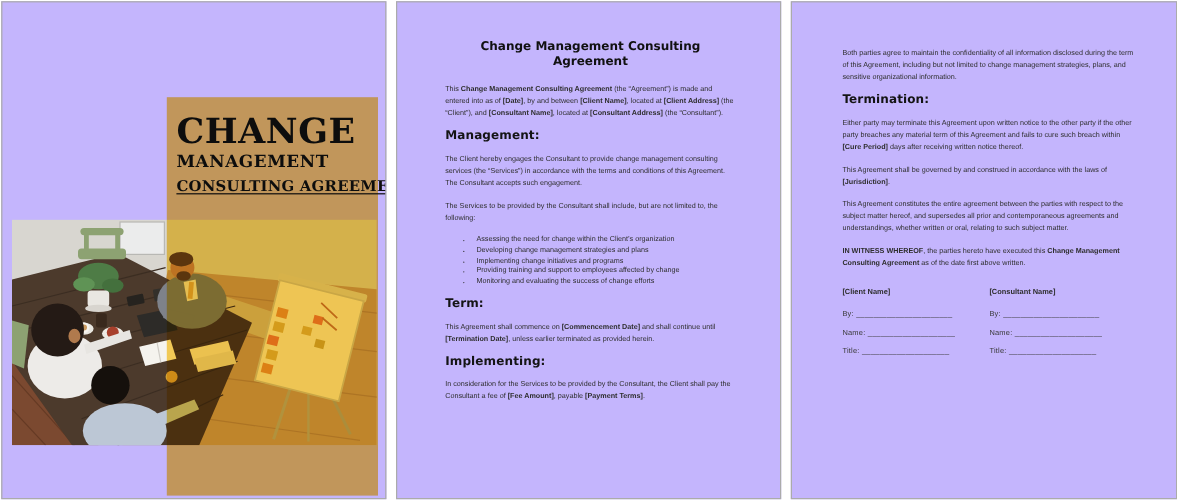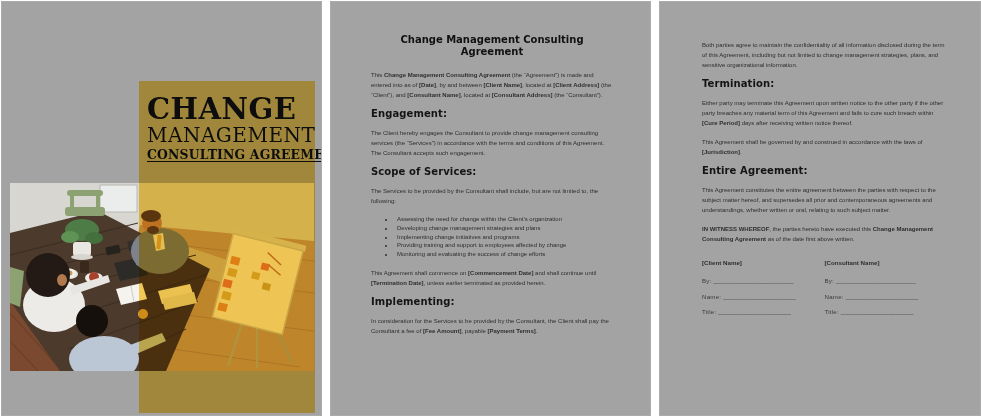--- a/index.html
+++ b/index.html
@@ -1,30 +1,30 @@
 <!DOCTYPE html>
 <html><head>
 <meta charset="utf-8">
 <style>
   html,body{margin:0;padding:0;background:#ffffff;}
   .stage{position:relative;width:981px;height:418px;background:#ffffff;overflow:hidden;
          font-family:"Liberation Sans",sans-serif;}
-  .page{position:absolute;top:1px;height:413px;background:#a3a3a3;border:1px solid #ababab;box-sizing:content-box;}
+  .page{position:absolute;top:1px;height:413px;background:#c4b5fd;border:1px solid #ababab;box-sizing:content-box;}
   .page-cover{left:1px;width:319px;overflow:hidden;}
   .page-doc2{left:330px;width:319px;}
   .page-doc3{left:659px;width:320px;}
 
   
   .photo{position:absolute;left:8px;top:181px;width:304px;height:189px;z-index:0;}
   .accent{position:absolute;left:137px;top:79px;width:176px;bottom:2px;z-index:1;
           mix-blend-mode:multiply;}
   .cover-title{position:absolute;left:145px;top:92px;z-index:2;color:#0d0d0d;
                font-family:"DejaVu Serif",serif;white-space:nowrap;}
   .cover-line1{font-size:29px;line-height:31px;font-weight:700;letter-spacing:0.5px;}
-  .cover-line2{font-size:20px;line-height:20px;font-weight:400;letter-spacing:0.5px;}
+  .cover-line2{font-size:14px;line-height:20px;font-weight:700;letter-spacing:0.5px;}
   .cover-line3{font-size:12.4px;line-height:16px;font-weight:700;letter-spacing:0.2px;
                text-decoration:underline;text-underline-offset:2px;margin-top:2px;}
 
   
   .doc{color:#2e2e2e;font-size:6px;line-height:10px;}
   .page-doc2 .inner{padding:32px 37px 0 40px;}
   .page-doc3 .inner{padding:38px 33px 0 42px;}
   .doc-title{font-family:"DejaVu Sans",sans-serif;font-weight:700;font-size:10px;line-height:12px;
              text-align:center;color:#111;margin:0 0 12px 0;}
   .doc p{margin:0 0 9px 0;}
@@ -148,51 +148,50 @@
       <div class="cover-line2">MANAGEMENT</div>
       <div class="cover-line3">CONSULTING AGREEMENT</div>
     </div>
   </section>
 
   <section class="page page-doc2 doc">
     <div class="inner">
       <h1 class="doc-title">Change Management Consulting Agreement</h1>
       <p><span>This </span><span class="b">Change Management Consulting Agreement</span><span> (the “Agreement”) is made and entered into as of </span><span class="b">[Date]</span><span>, by and between </span><span class="b">[Client Name]</span><span>, located at </span><span class="b">[Client Address]</span><span> (the “Client”), and </span><span class="b">[Consultant Name]</span><span>, located at </span><span class="b">[Consultant Address]</span><span> (the “Consultant”).</span></p>
 
-      <h2 class="sec-heading">Engagement:</h2>
+      <h2 class="sec-heading">Management:</h2>
       <p>The Client hereby engages the Consultant to provide change management consulting services (the “Services”) in accordance with the terms and conditions of this Agreement. The Consultant accepts such engagement.</p>
 
-      <h2 class="sec-heading">Scope of Services:</h2>
       <p>The Services to be provided by the Consultant shall include, but are not limited to, the following:</p>
       <ul>
         <li>Assessing the need for change within the Client’s organization</li>
         <li>Developing change management strategies and plans</li>
         <li>Implementing change initiatives and programs</li>
         <li>Providing training and support to employees affected by change</li>
         <li>Monitoring and evaluating the success of change efforts</li>
       </ul>
 
+      <h2 class="sec-heading">Term:</h2>
       <p><span>This Agreement shall commence on </span><span class="b">[Commencement Date]</span><span> and shall continue until </span><span class="b">[Termination Date]</span><span>, unless earlier terminated as provided herein.</span></p>
 
       <h2 class="sec-heading">Implementing:</h2>
       <p><span>In consideration for the Services to be provided by the Consultant, the Client shall pay the Consultant a fee of </span><span class="b">[Fee Amount]</span><span>, payable </span><span class="b">[Payment Terms]</span><span>.</span></p>
 
     </div>
   </section>
 
   <section class="page page-doc3 doc">
     <div class="inner">
       <p>Both parties agree to maintain the confidentiality of all information disclosed during the term of this Agreement, including but not limited to change management strategies, plans, and sensitive organizational information.</p>
 
       <h2 class="sec-heading">Termination:</h2>
       <p><span>Either party may terminate this Agreement upon written notice to the other party if the other party breaches any material term of this Agreement and fails to cure such breach within </span><span class="b">[Cure Period]</span><span> days after receiving written notice thereof.</span></p>
 
       <p><span>This Agreement shall be governed by and construed in accordance with the laws of </span><span class="b">[Jurisdiction]</span><span>.</span></p>
 
-      <h2 class="sec-heading">Entire Agreement:</h2>
       <p>This Agreement constitutes the entire agreement between the parties with respect to the subject matter hereof, and supersedes all prior and contemporaneous agreements and understandings, whether written or oral, relating to such subject matter.</p>
 
       <p><span class="b">IN WITNESS WHEREOF</span><span>, the parties hereto have executed this </span><span class="b">Change Management Consulting Agreement</span><span> as of the date first above written.</span></p>
 
       <div class="sig-row">
         <div class="sig-col">
           <div class="sig-party">[Client Name]</div>
           <div class="sig-line">By: ______________________</div>
           <div class="sig-line">Name: ____________________</div>
           <div class="sig-line">Title: ____________________</div>

